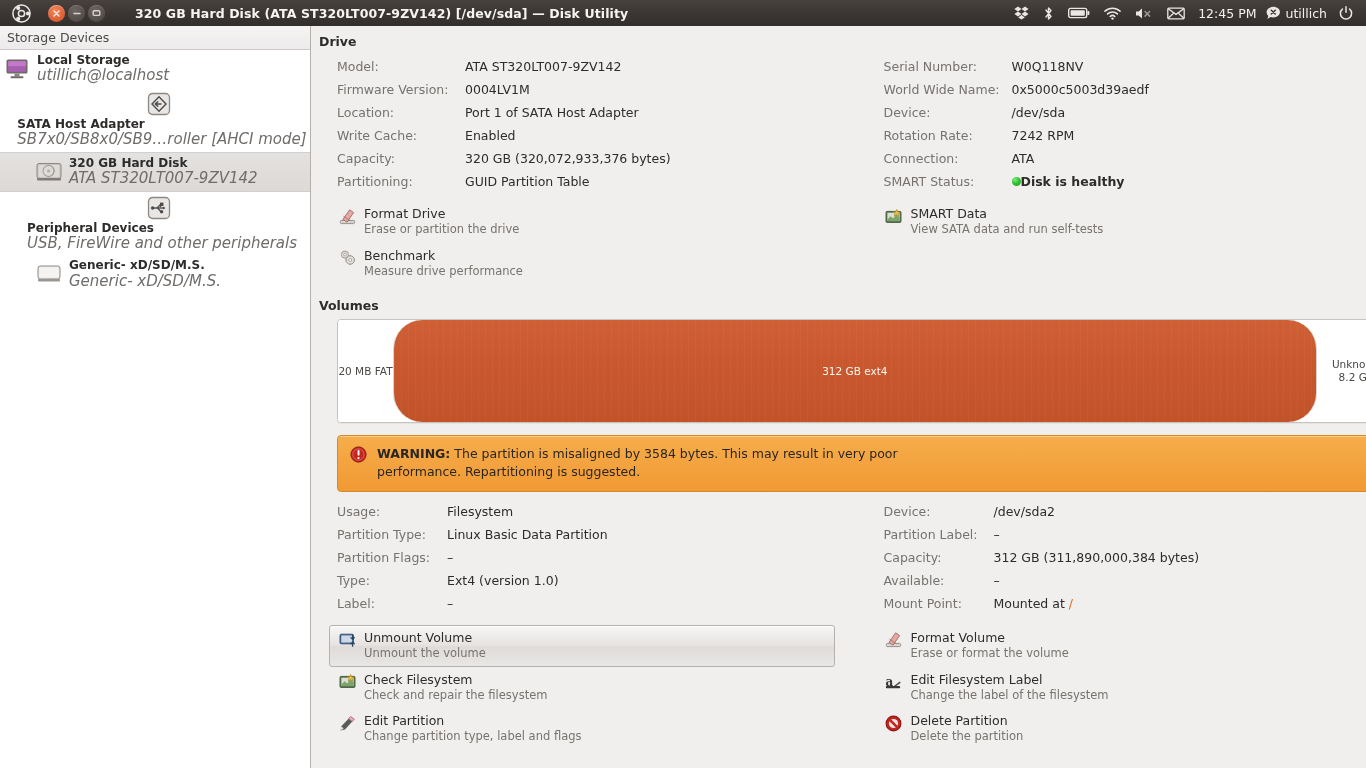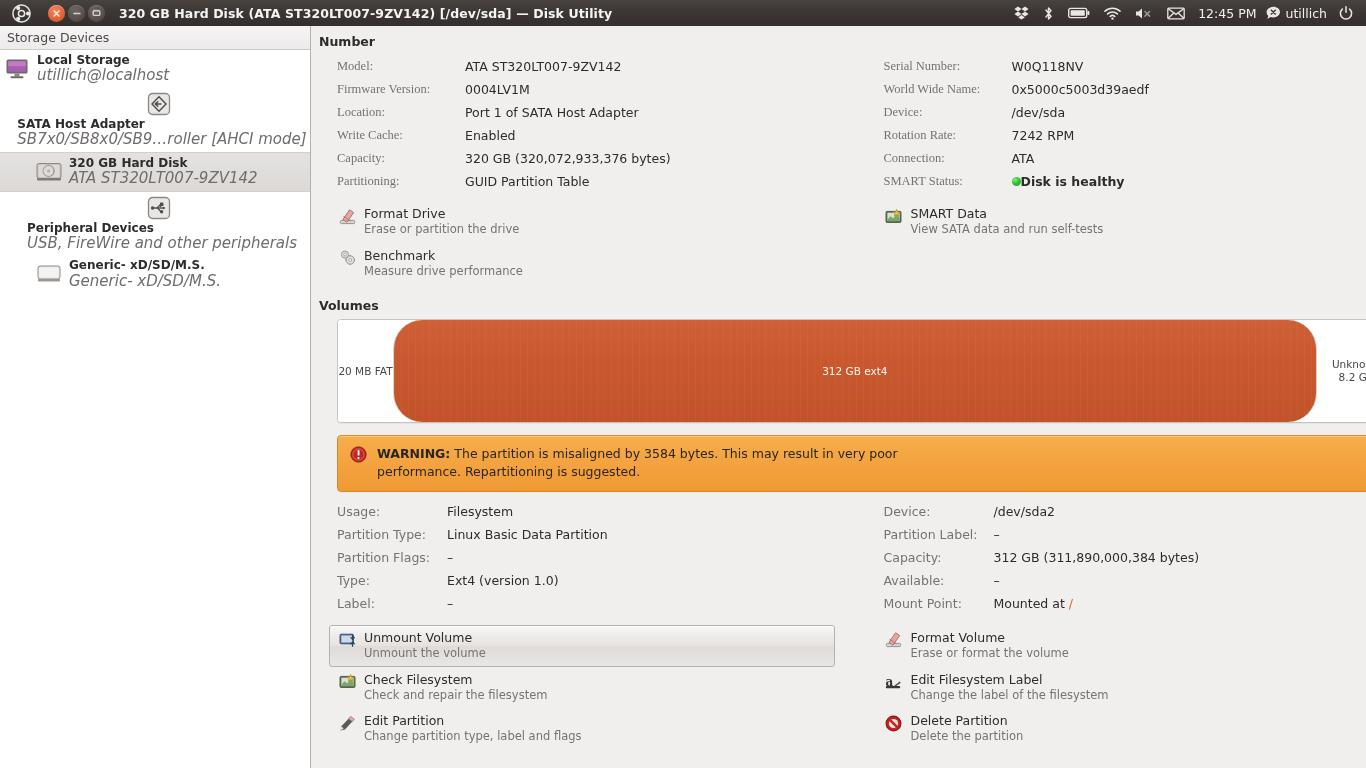--- a/index.html
+++ b/index.html
@@ -39,21 +39,21 @@
     background: radial-gradient(circle at 40% 32%, #f4845a 0%, #e2653a 55%, #c44c26 100%);
     box-shadow: inset 0 1px 0 rgba(255,255,255,.35);
   }
   .wbtn.min, .wbtn.max {
     background: radial-gradient(circle at 40% 32%, #6d6663 0%, #58514e 55%, #46403e 100%);
     box-shadow: inset 0 1px 0 rgba(255,255,255,.18);
   }
   .wbtn svg { display: block; }
 
   .win-title {
-    margin-left: 14px;
+    margin-left: 30px;
     font-weight: bold;
     font-size: 12.5px;
     color: #f6f5f4;
     letter-spacing: .1px;
     white-space: nowrap;
   }
 
   .tray {
     position: absolute; right: 0; top: 0;
     height: 26px;
@@ -142,21 +142,21 @@
   }
   .col { width: 50%; }
   .col.right { padding-left: 26px; }
 
   .kv {
     display: flex;
     line-height: 23px;
     font-size: 12.5px;
   }
   .k { width: 128px; flex: 0 0 128px; color: #76726f; padding-left: 18px; }
-  .k.wide { width: 146px; flex: 0 0 146px; font-family: Liberation Serif, serif; }
+  .k.wide { width: 146px; flex: 0 0 146px; }
   .v { color: #2e2c2b; white-space: nowrap; }
   .smart-ok { display: inline-flex; align-items: center; }
   .dot-green {
     width: 9px; height: 9px; border-radius: 50%;
     background: radial-gradient(circle at 35% 30%, #7ef07e 0%, #33c133 45%, #17a017 100%);
     display: inline-block;
   }
   .link-orange { color: #dd6a23; text-decoration: none; }
 
   
@@ -414,21 +414,21 @@
           <div class="dev-title">Generic- xD/SD/M.S.</div>
           <div class="dev-sub">Generic- xD/SD/M.S.</div>
         </div>
       </div>
 
     </div>
   </div>
 
   <div class="content">
 
-    <div class="section-title">Number</div>
+    <div class="section-title">Drive</div>
 
     <div class="grid2">
       <div class="col">
         <div class="kv">
           <div class="k wide">Model:</div>
           <div class="v">ATA ST320LT007-9ZV142</div>
         </div>
         <div class="kv">
           <div class="k wide">Firmware Version:</div>
           <div class="v">0004LV1M</div>

